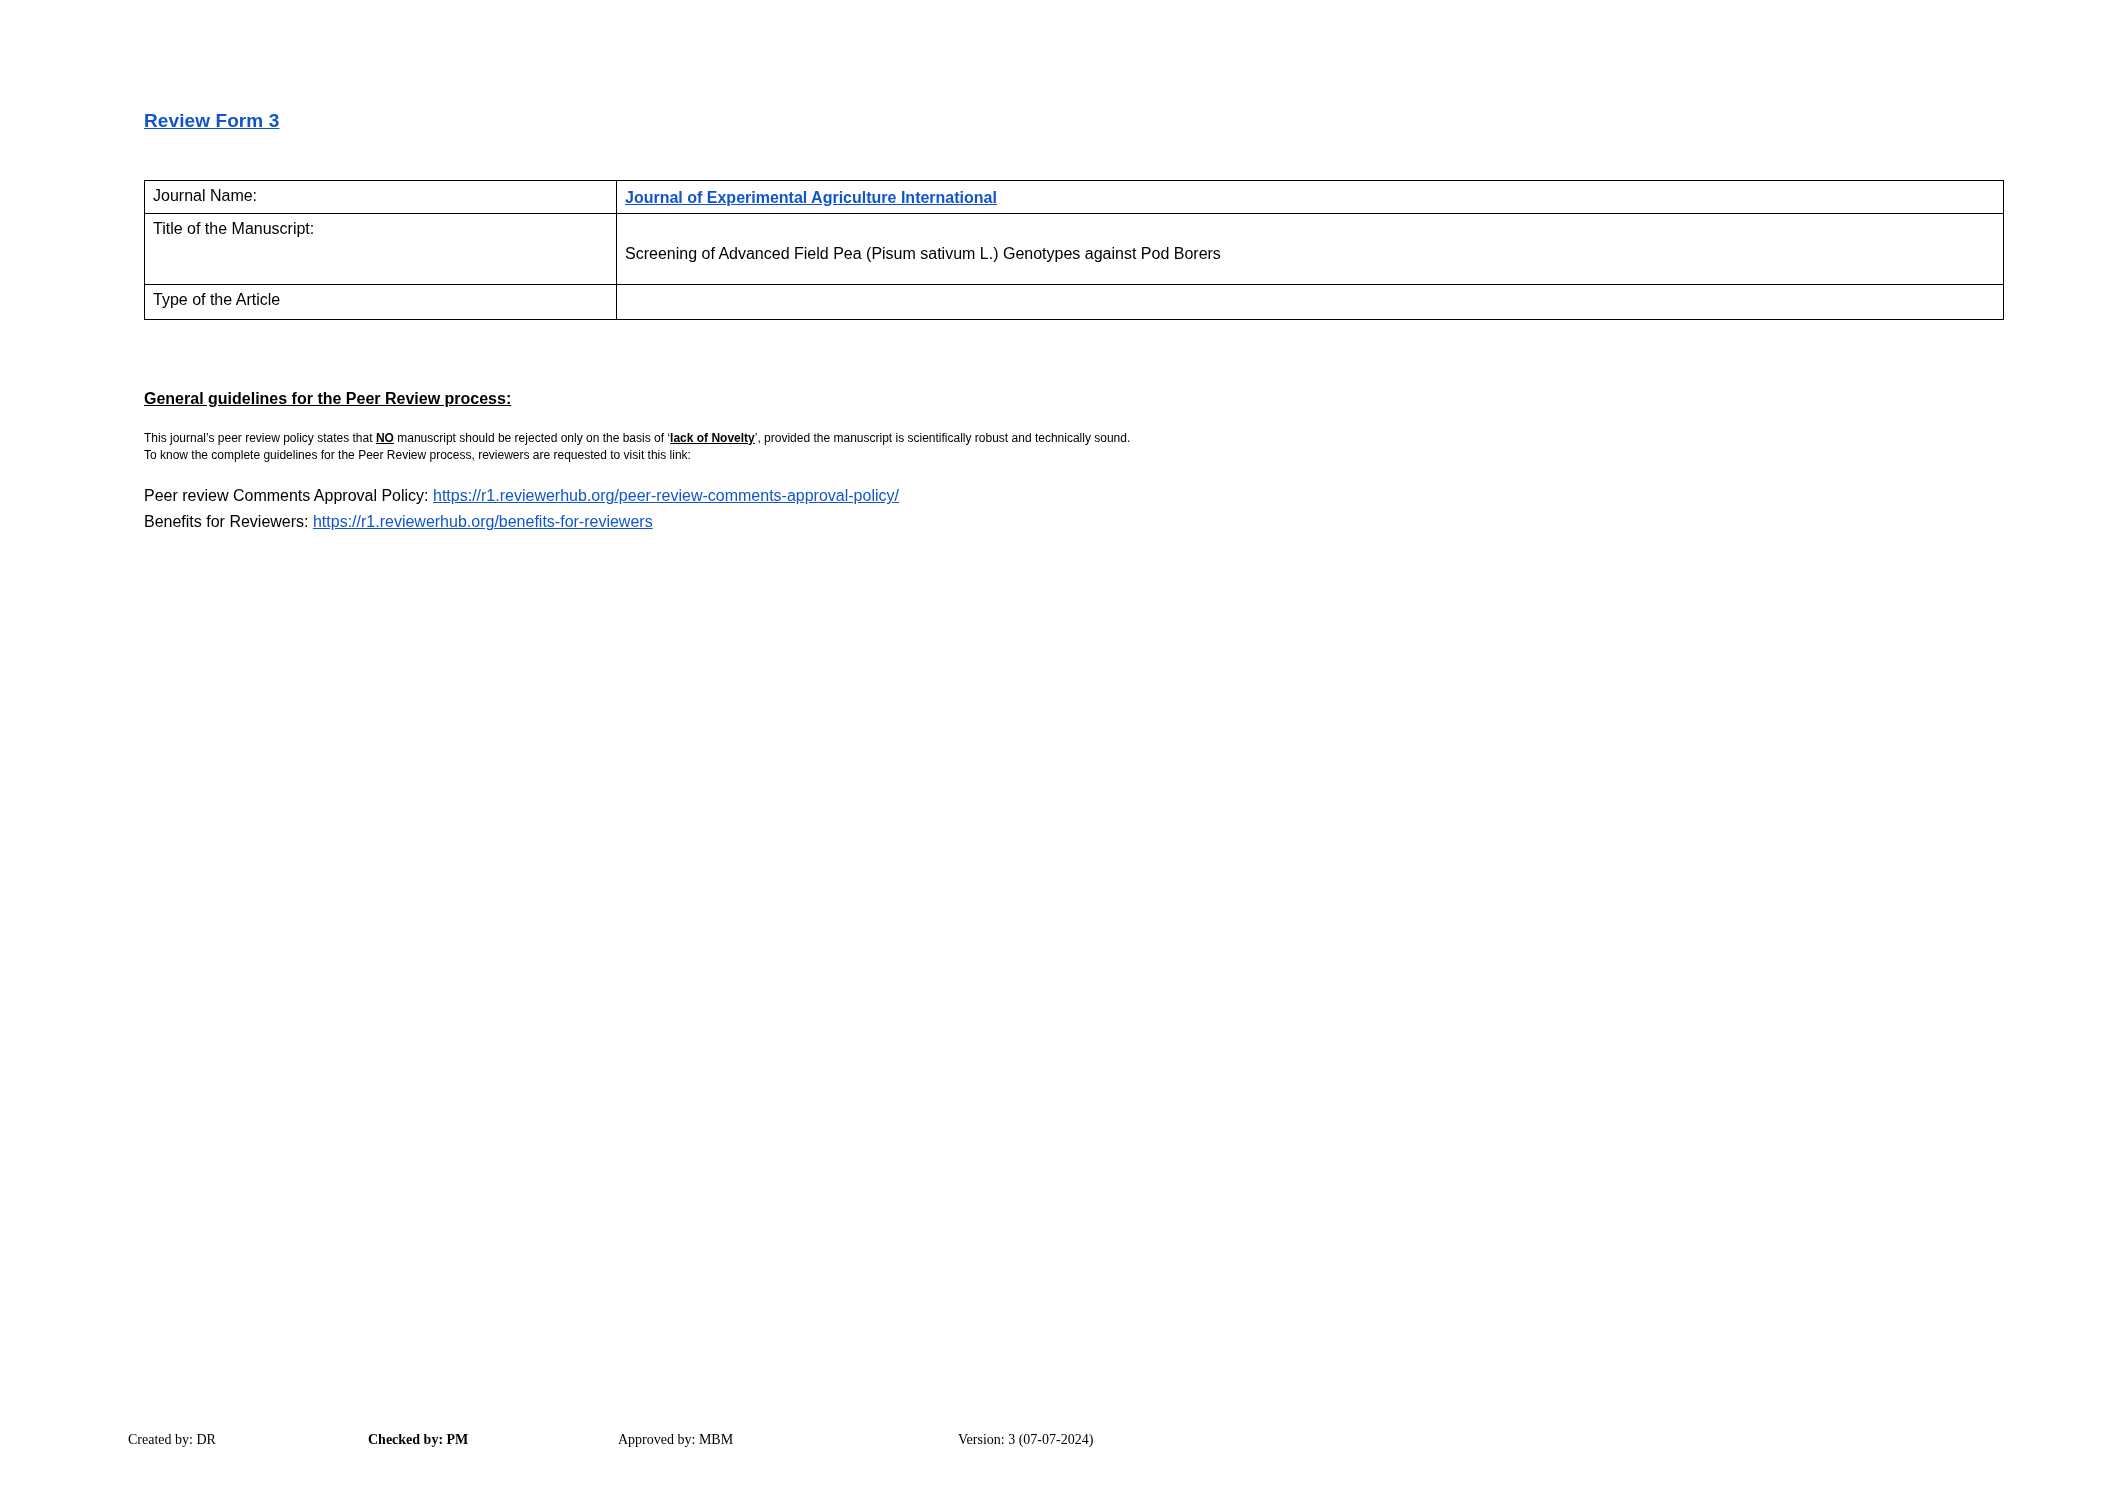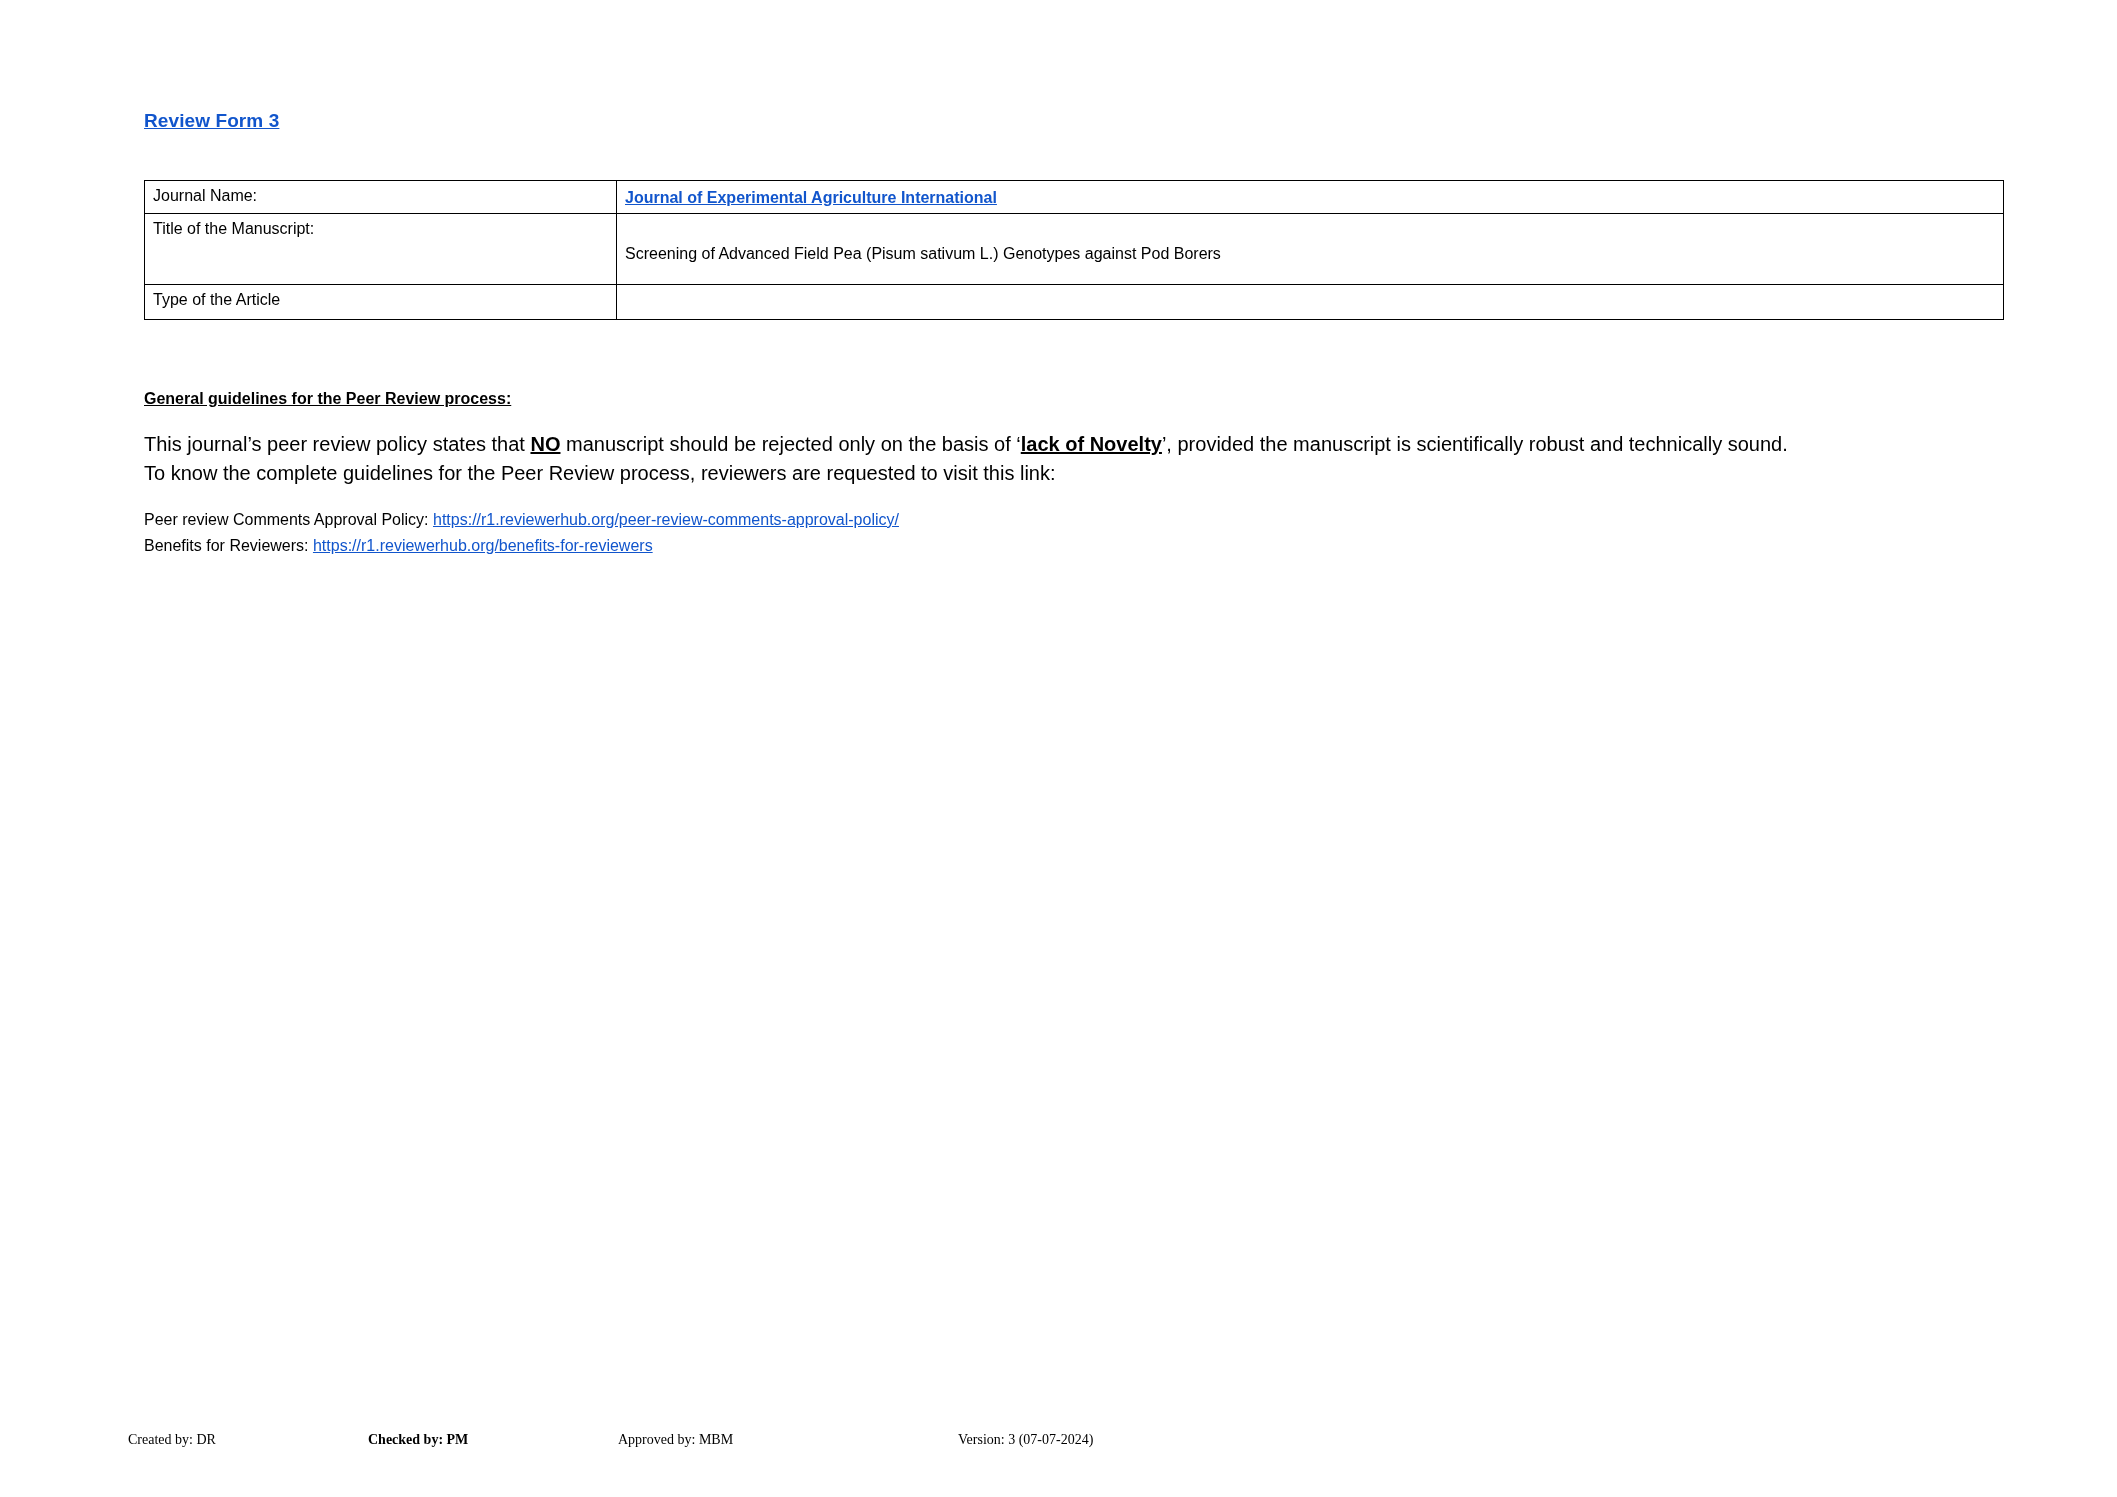--- a/index.html
+++ b/index.html
@@ -76,21 +76,21 @@
     padding-top: 25px;
   }
 
   .section-head {
     font-size: 16px;
     font-weight: bold;
     text-decoration: underline;
     margin-top: 70px;
   }
   .para {
-    font-size: 20px;
+    font-size: 12px;
     line-height: 1.45;
     margin-top: 22px;
   }
   .para .u-bold {
     font-weight: bold;
     text-decoration: underline;
   }
   .link {
     color: #1155cc;
     text-decoration: underline;

